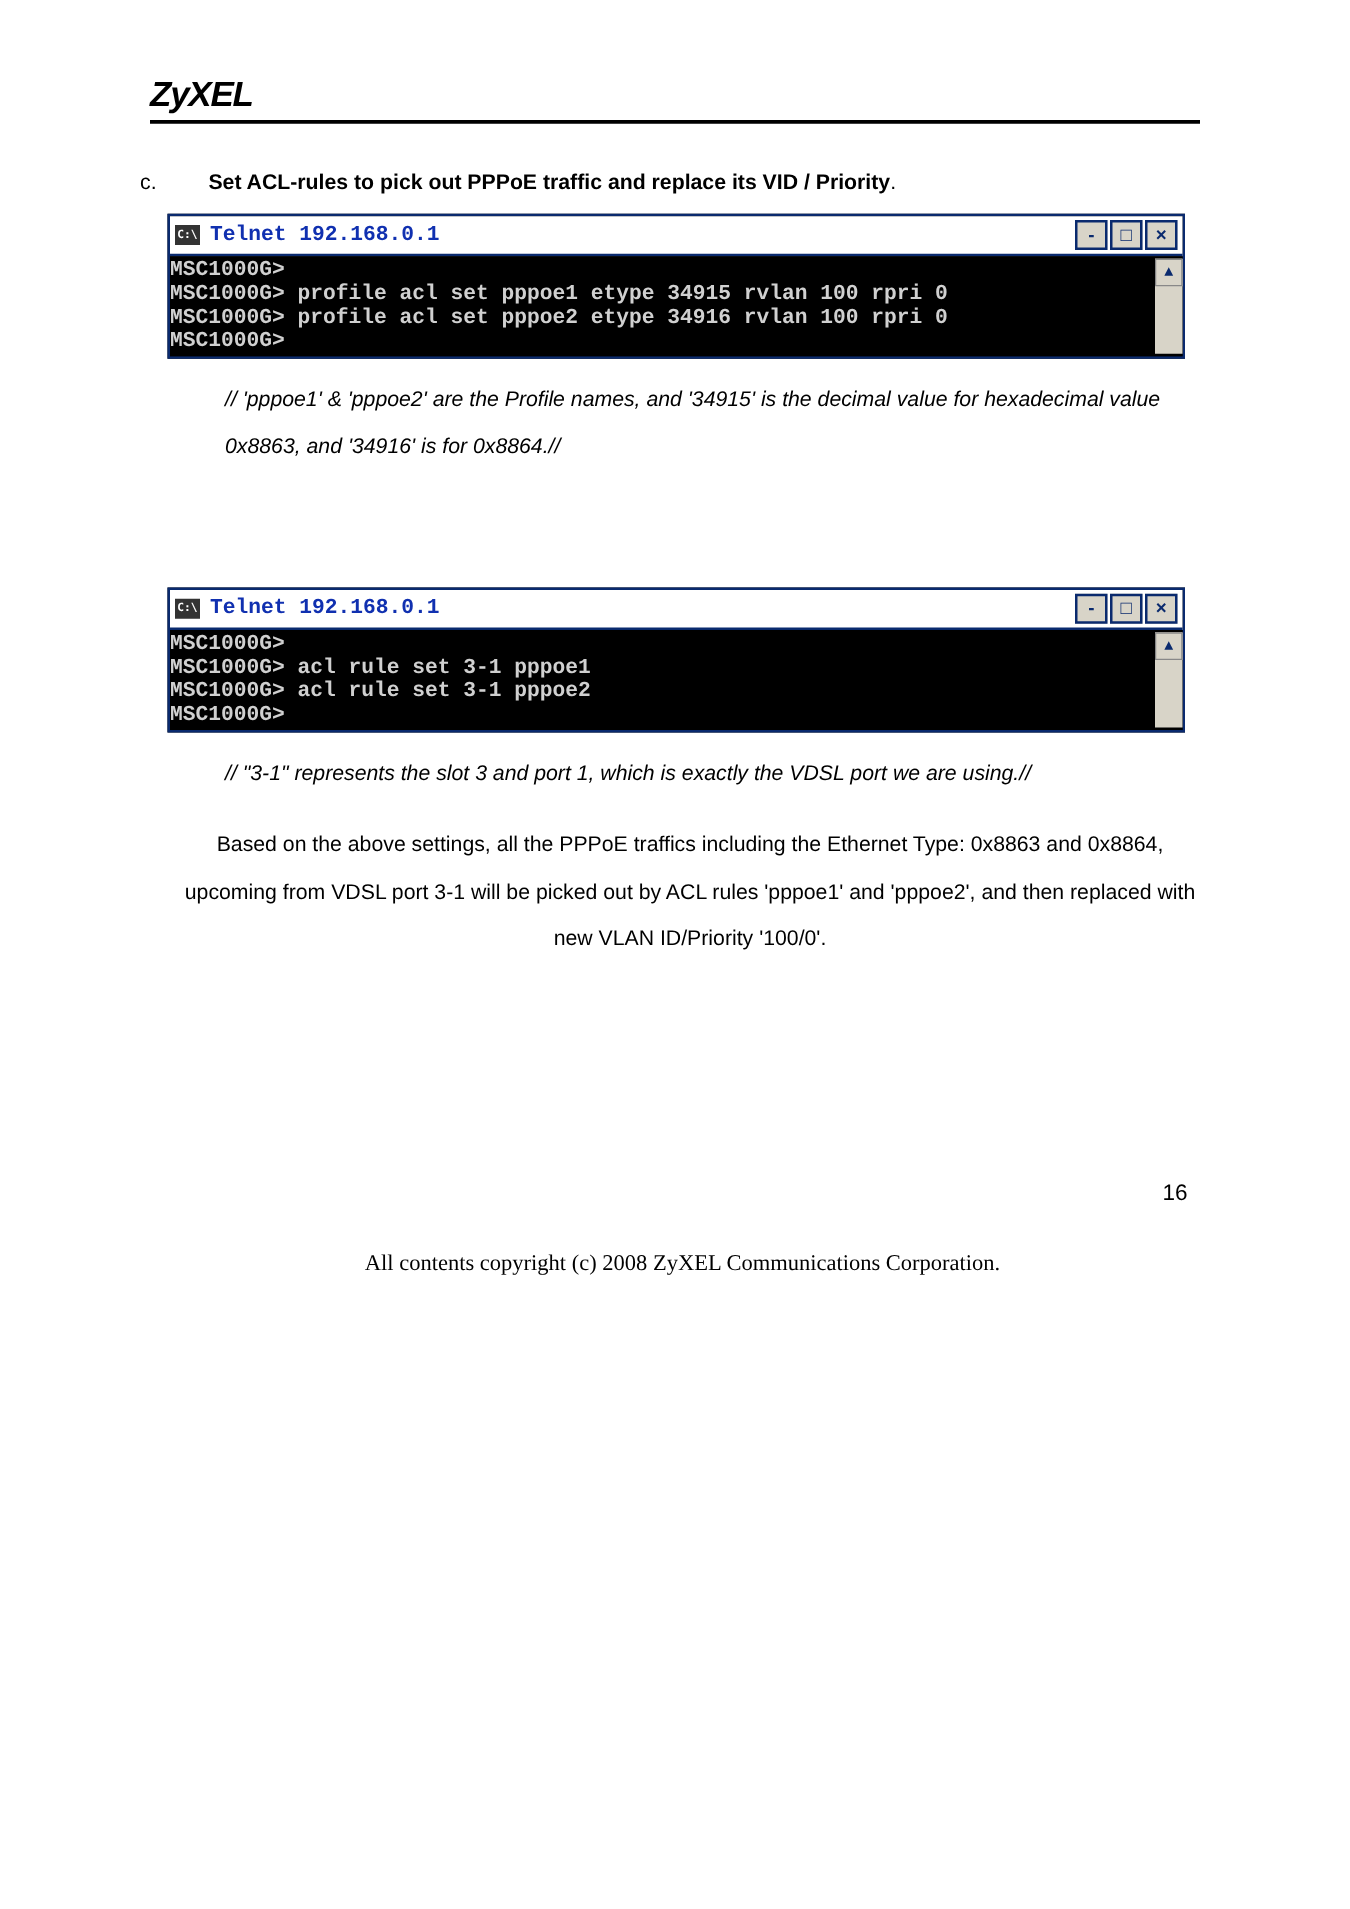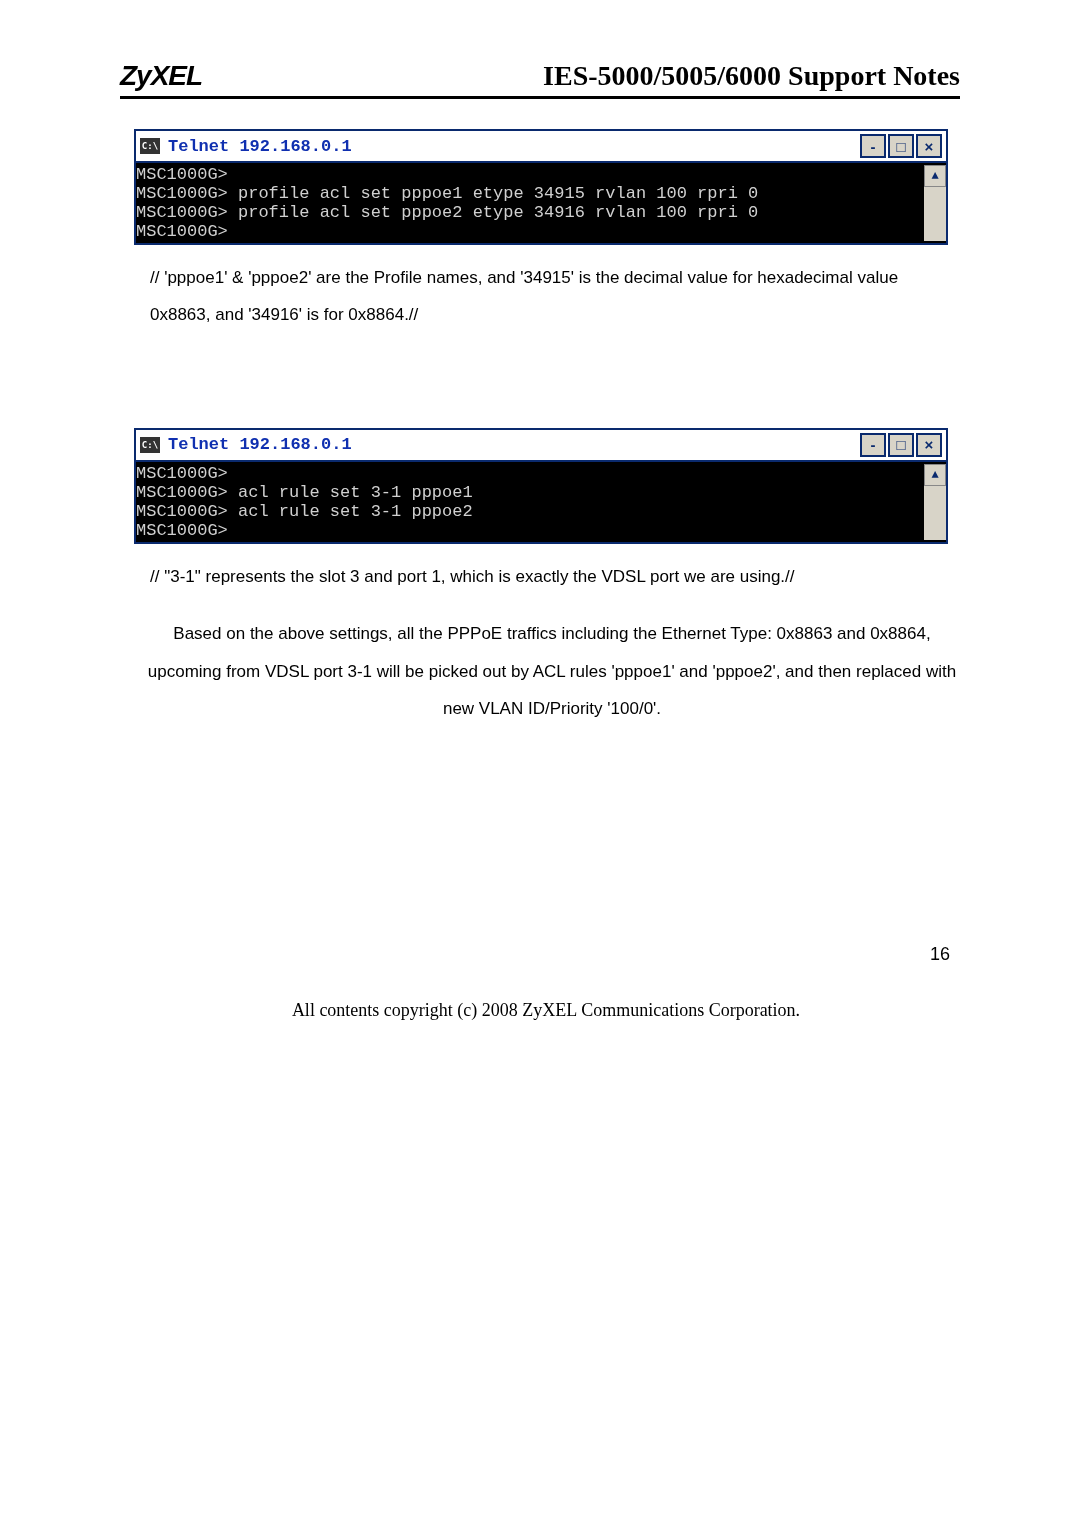--- a/index.html
+++ b/index.html
@@ -107,21 +107,21 @@
     justify-content: center;
     font-family: Arial, sans-serif;
     line-height: 1;
   }
   .telnet-body {
     position: relative;
     background: #000;
     color: #d0d0d0;
     font-family: "Courier New", monospace;
     font-size: 17px;
-    font-weight: normal;
+    font-weight: bold;
     padding: 2px 0 2px 0;
     white-space: pre;
     display: flex;
   }
   .telnet-text {
     flex: 1;
     padding: 0 0 0 0;
   }
   .telnet-scroll {
     width: 22px;
@@ -134,24 +134,25 @@
     height: 20px;
     border: 1px solid #888;
     background: #d8d4c8;
     color: #0a2a6e;
     font-size: 12px;
     display: flex;
     align-items: center;
     justify-content: center;
   }
   .note-text {
-    margin-left: 30px;
+    margin-left: 60px;
     margin-top: 10px;
     font-size: 17px;
     line-height: 2.2;
+    font-style: italic;
   }
   .para {
     margin-top: 20px;
     margin-left: 24px;
     font-size: 17px;
     line-height: 2.2;
     text-align: center;
   }
   .page-number {
     position: absolute;
@@ -172,23 +173,26 @@
   }
   .bold { font-weight: bold; }
 </style>
 </head>
 <body>
 
 <div class="page">
 
   <div class="header-line">
     <div class="brand">ZyXEL</div>
-    <div class="doc-title">IES-5000/5005/6000 Support Notes</div>
-  </div>
-
+  </div>
+
+  <div class="body-text list-item-c">
+    <span class="label">c.</span>
+    <span class="bold">Set ACL-rules to pick out PPPoE traffic and replace its VID / Priority</span><span>.</span>
+  </div>
 
 
   <div class="telnet-window">
     <div class="telnet-titlebar">
       <div class="tb-left">
         <div class="tb-icon">C:\</div>
         <span>Telnet 192.168.0.1</span>
       </div>
       <div class="tb-buttons">
         <div class="tb-btn">-</div>

